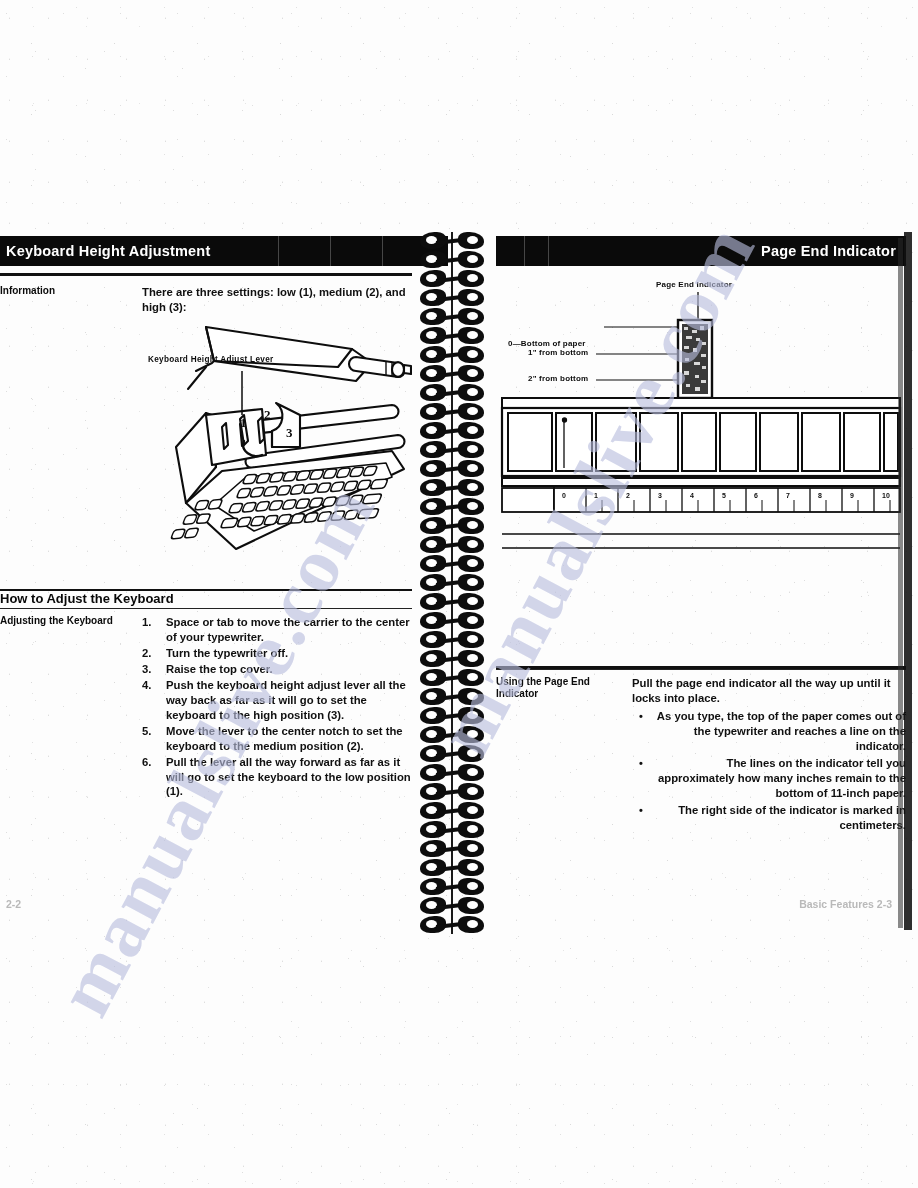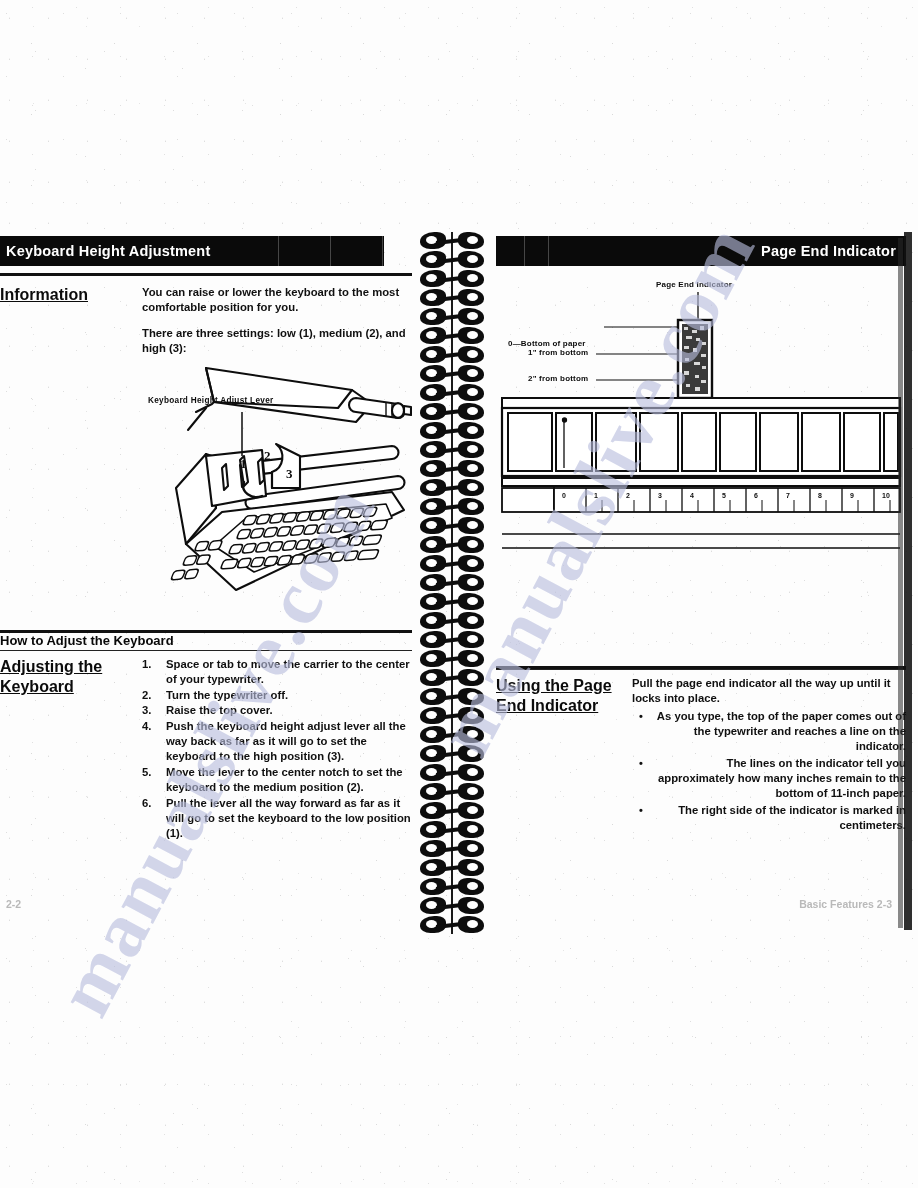--- a/index.html
+++ b/index.html
@@ -73,21 +73,21 @@
     display: flex;
     align-items: center;
     overflow: hidden;
   }
   .hdrbar .hdrtext {
     font-size: 14.5px;
     font-weight: bold;
     letter-spacing: .2px;
     white-space: nowrap;
   }
-  #hdr-left  { width: 384px; }
+  #hdr-left  { width: 448px; }
   #hdr-left .hdrtext { padding-left: 6px; }
   #hdr-right { width: 410px; justify-content: flex-end; }
   #hdr-right .hdrtext { padding-right: 10px; }
 
   
   .bar-seam {
     position: absolute;
     top: 0; bottom: 0;
     width: 1px;
     background: #6e6e6e;
@@ -104,25 +104,24 @@
     background: #222;
   }
 
   
   .twocol {
     display: flex;
     margin-top: 9px;
   }
   .col-label {
     flex: 0 0 142px;
-    font-size: 16px;
+    font-size: 10px;
     font-weight: bold;
     line-height: 1.28;
     color: #0b0b0b;
-    text-decoration: underline;
   }
   .col-body {
     flex: 1;
     font-size: 11.3px;
     line-height: 1.34;
     color: #101010;
     font-weight: bold;
   }
   .col-body p { margin: 0 0 11px 0; }
   .col-body p:last-child { margin-bottom: 0; }
@@ -319,21 +318,20 @@
     <span class="bar-seam" style="left:278px"></span>
     <span class="bar-seam" style="left:330px"></span>
     <span class="bar-seam" style="left:382px"></span>
     <span class="hdrtext">Keyboard Height Adjustment</span>
   </div>
   <div class="rule-thick"></div>
 
   <div class="twocol">
     <div class="col-label">Information</div>
     <div class="col-body">
-      <p>You can raise or lower the keyboard to the most comfortable position for you.</p>
       <p>There are three settings: low (1), medium (2), and high (3):</p>
     </div>
   </div>
 
   <div id="illus-left">
     <svg width="412" height="268" viewBox="0 0 412 268">
       <g fill="none" stroke="#0d0d0d" stroke-width="2.1" stroke-linejoin="round" stroke-linecap="round">
 
         <path d="M206 8 L352 30 L372 44 L356 62 L214 42 Z" fill="#ffffff"></path>
         <path d="M214 42 L206 8"></path>

